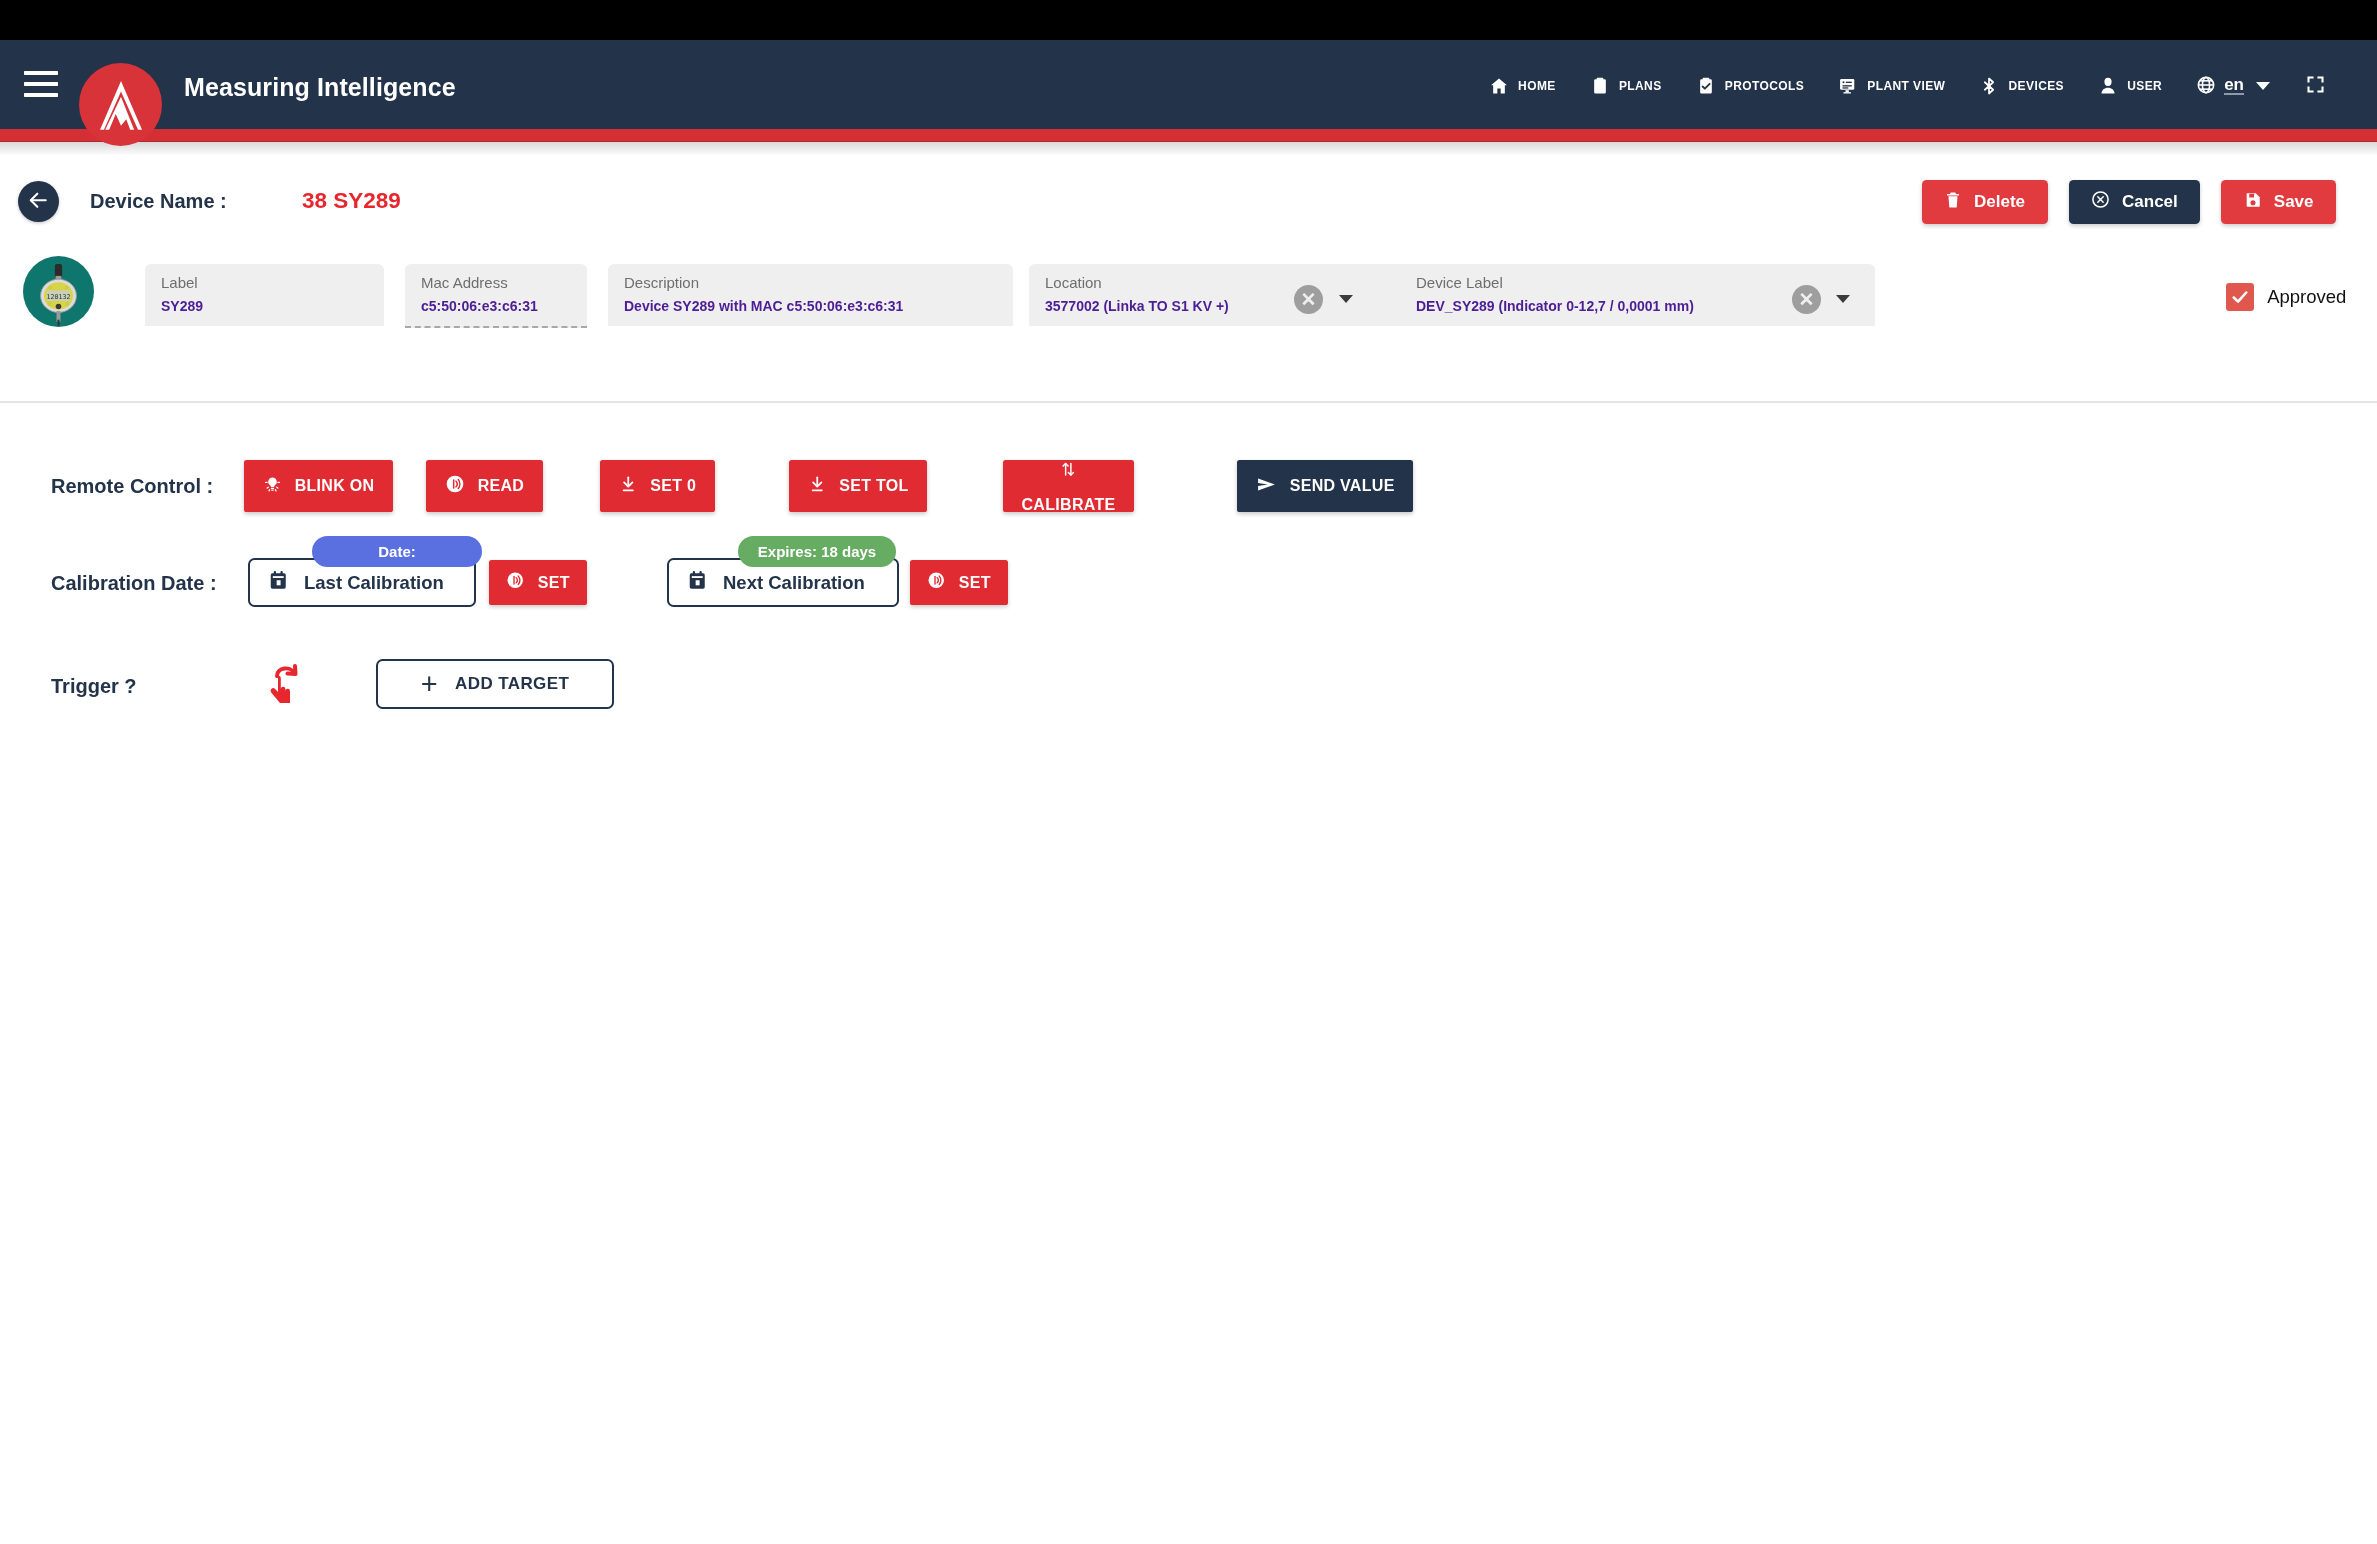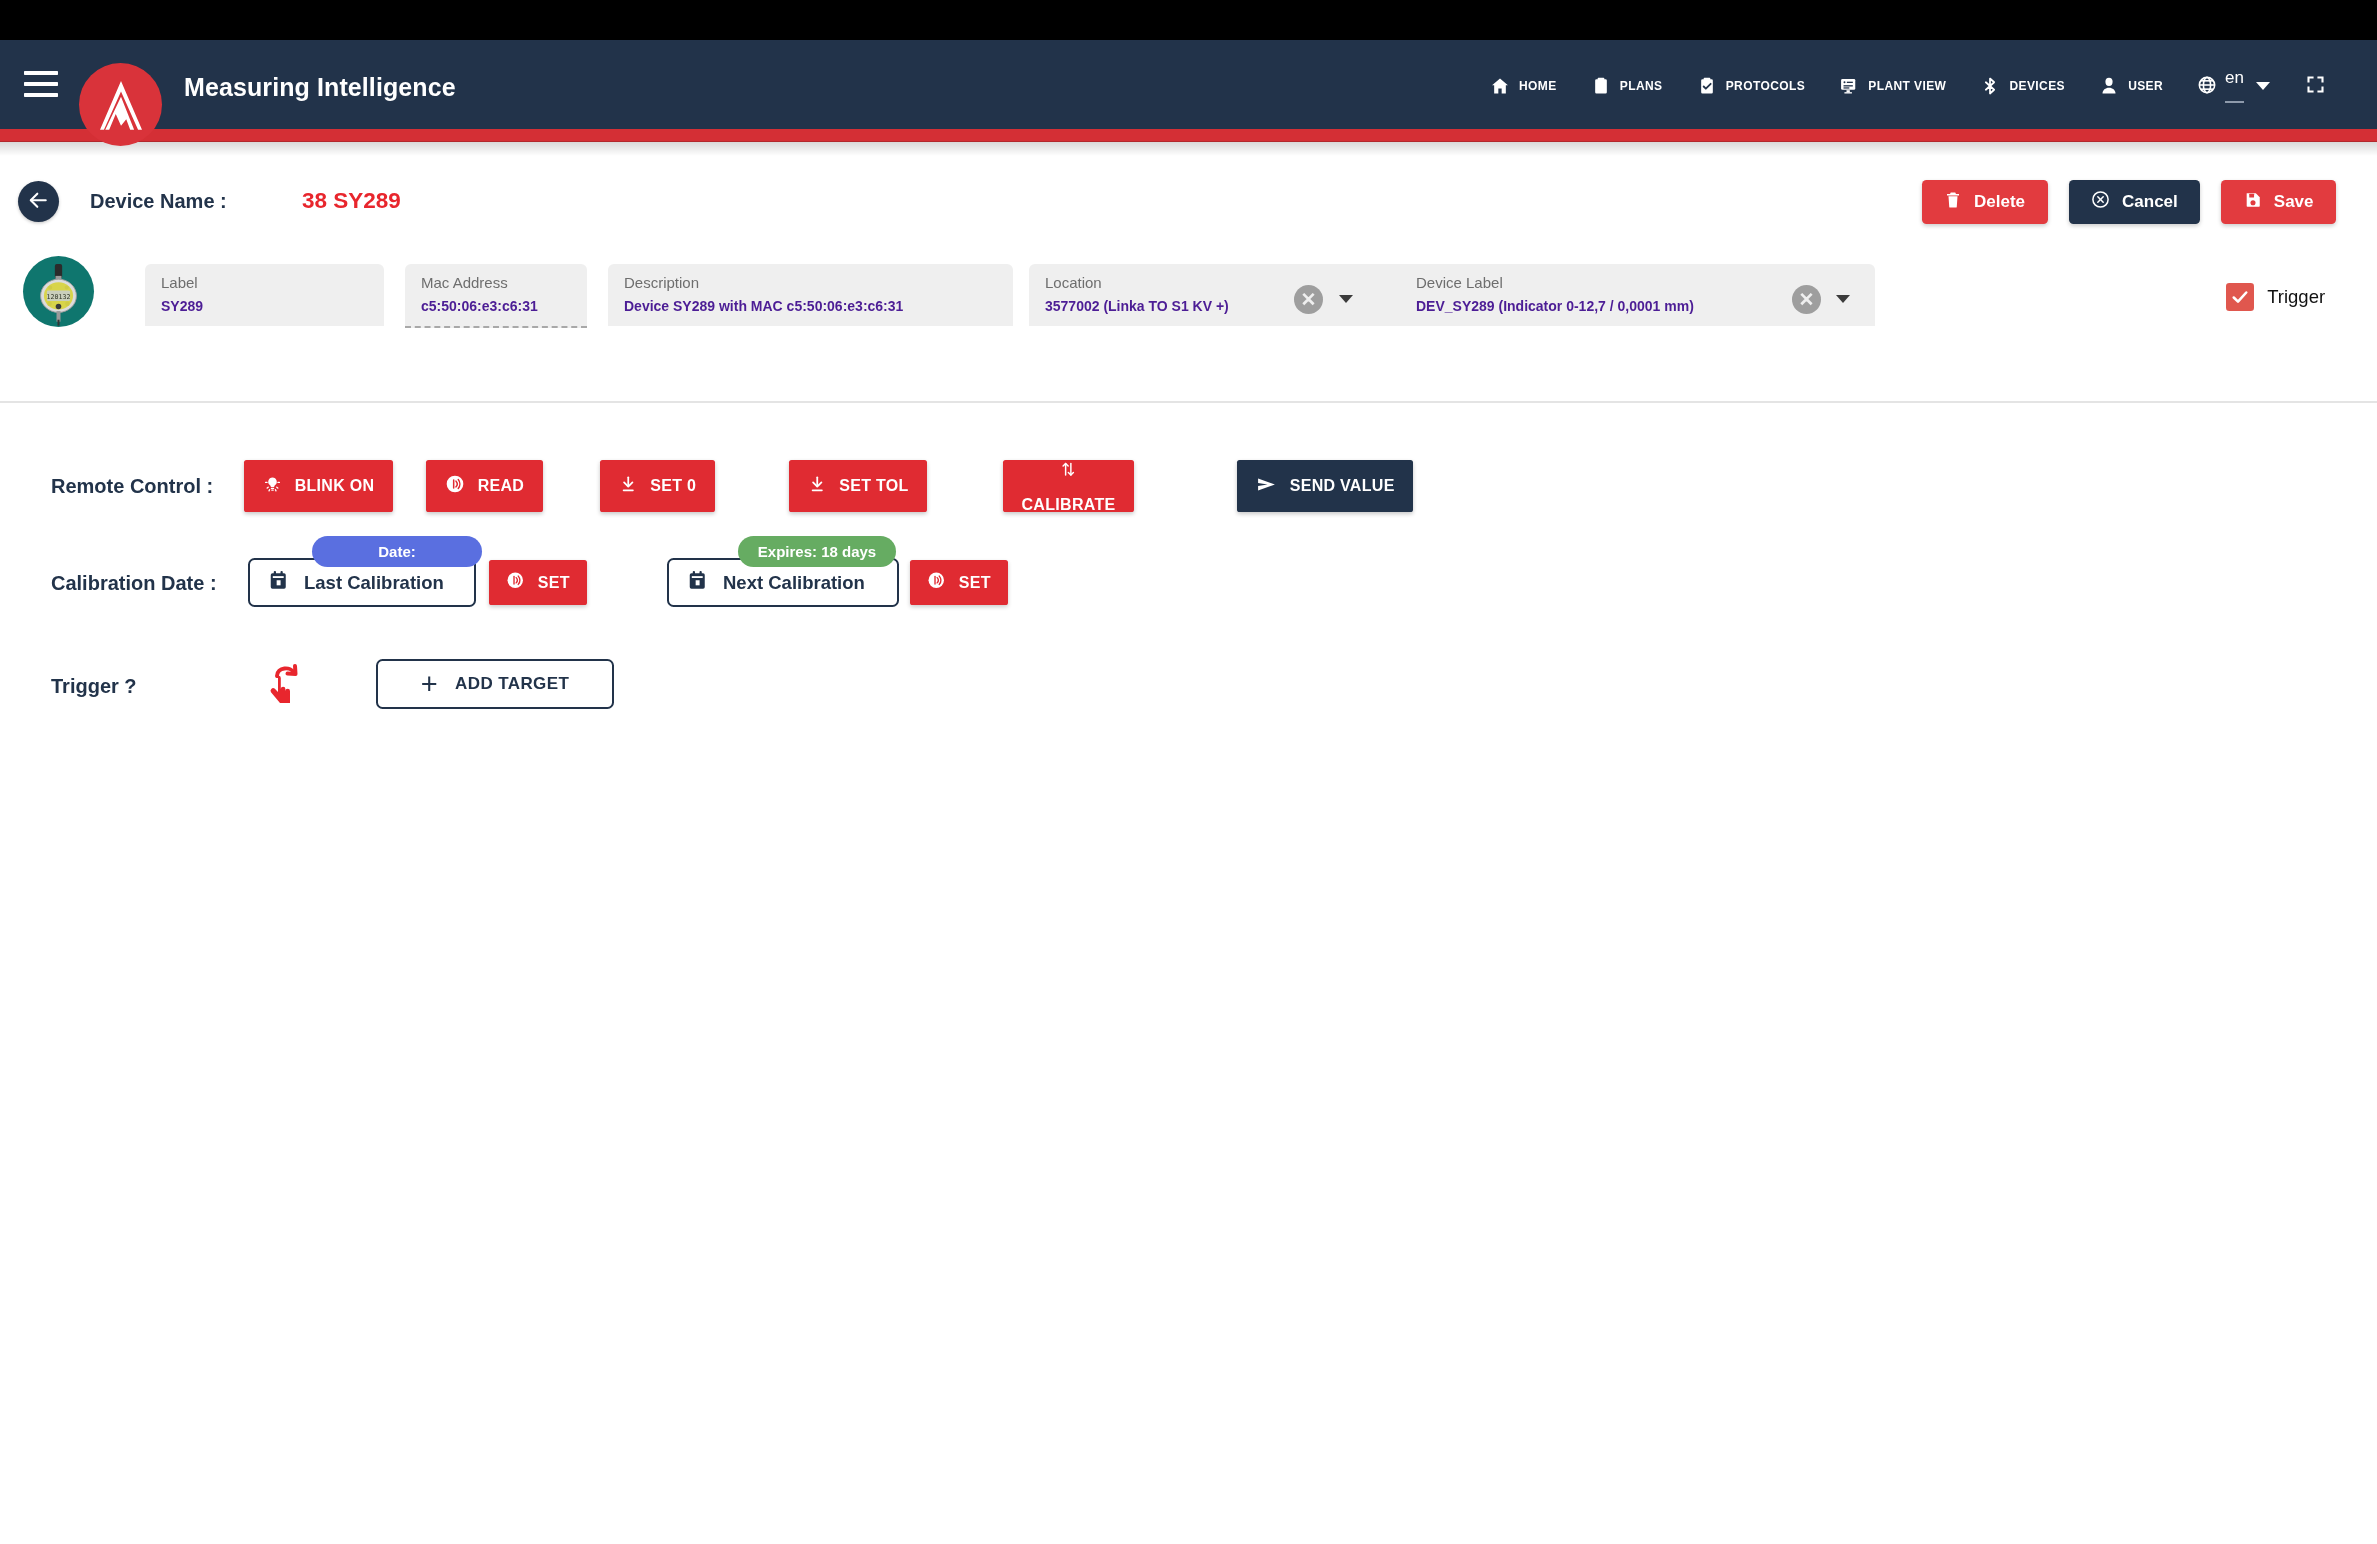--- a/index.html
+++ b/index.html
@@ -75,22 +75,22 @@
     white-space: nowrap;
   }
   .navitem svg { display: block; }
   .lang-wrap {
     display: flex; align-items: center; gap: 8px;
     padding: 5.3px 12px 5.3px 17px;
     cursor: pointer;
     position: relative;
   }
   .lang-text {
-    color: #ffffff; font-size: 17px; font-weight: 400;
-    border-bottom: 2px solid #8e9aab; padding-bottom: 15px; line-height: 1;
+    color: #ffffff; font-size: 17px; font-weight: 700;
+    border-bottom: 2px solid #8e9aab; padding-bottom: 0; line-height: 1;
   }
   .caret-down {
     width: 0; height: 0;
     border-left: 7.3px solid transparent;
     border-right: 7.3px solid transparent;
     border-top: 8px solid #ffffff;
     margin-left: 4px;
   }
   .fs-btn { padding: 5.3px 18.5px 5.3px 22.5px; cursor: pointer; }
 
@@ -474,21 +474,21 @@
 </div>
 <div class="clear-x" style="left:1792px; top:285px;">✕</div>
 <div class="sel-caret" style="left:1836px; top:295px;"></div>
 
 <div class="approved">
   <span class="chk">
     <svg width="20" height="20" viewBox="0 0 24 24" fill="none" stroke="#ffffff" stroke-width="3.1" stroke-linecap="round" stroke-linejoin="round">
       <polyline points="4.5,12.6 9.6,17.6 19.5,6.6"></polyline>
     </svg>
   </span>
-  <span class="approved-text">Trigger</span>
+  <span class="approved-text">Approved</span>
 </div>
 
 <div class="divider"></div>
 
 <div class="row-label" style="top:475px;">Remote Control :</div>
 
 <button class="rcbtn" style="left:244px;">
   <span>
     <svg width="19" height="19" viewBox="0 0 24 24" fill="#ffffff">
       <path d="M12 3.2a5.4 5.4 0 00-3.1 9.8c.7.5 1 1.2 1 2h4.2c0-.8.3-1.5 1-2A5.4 5.4 0 0012 3.2z"></path>

